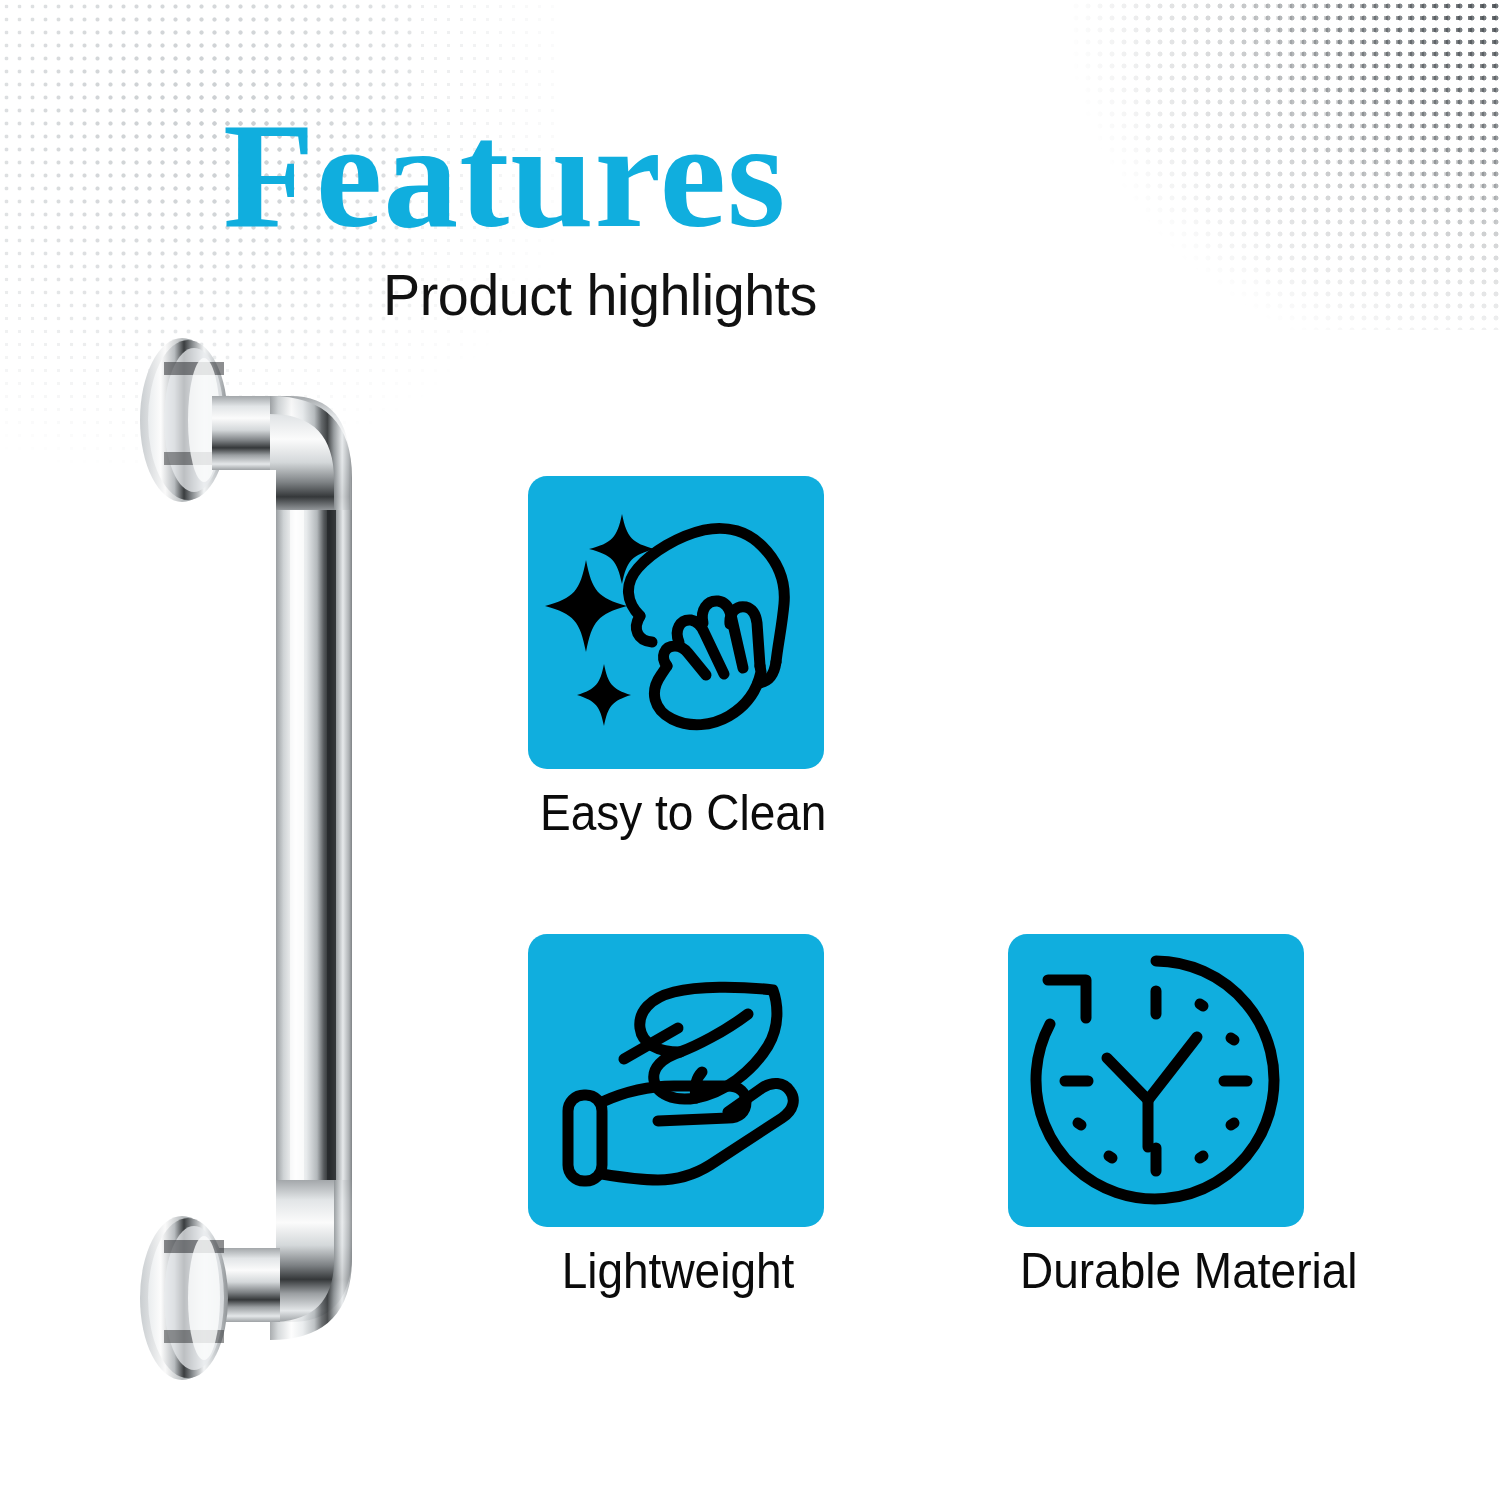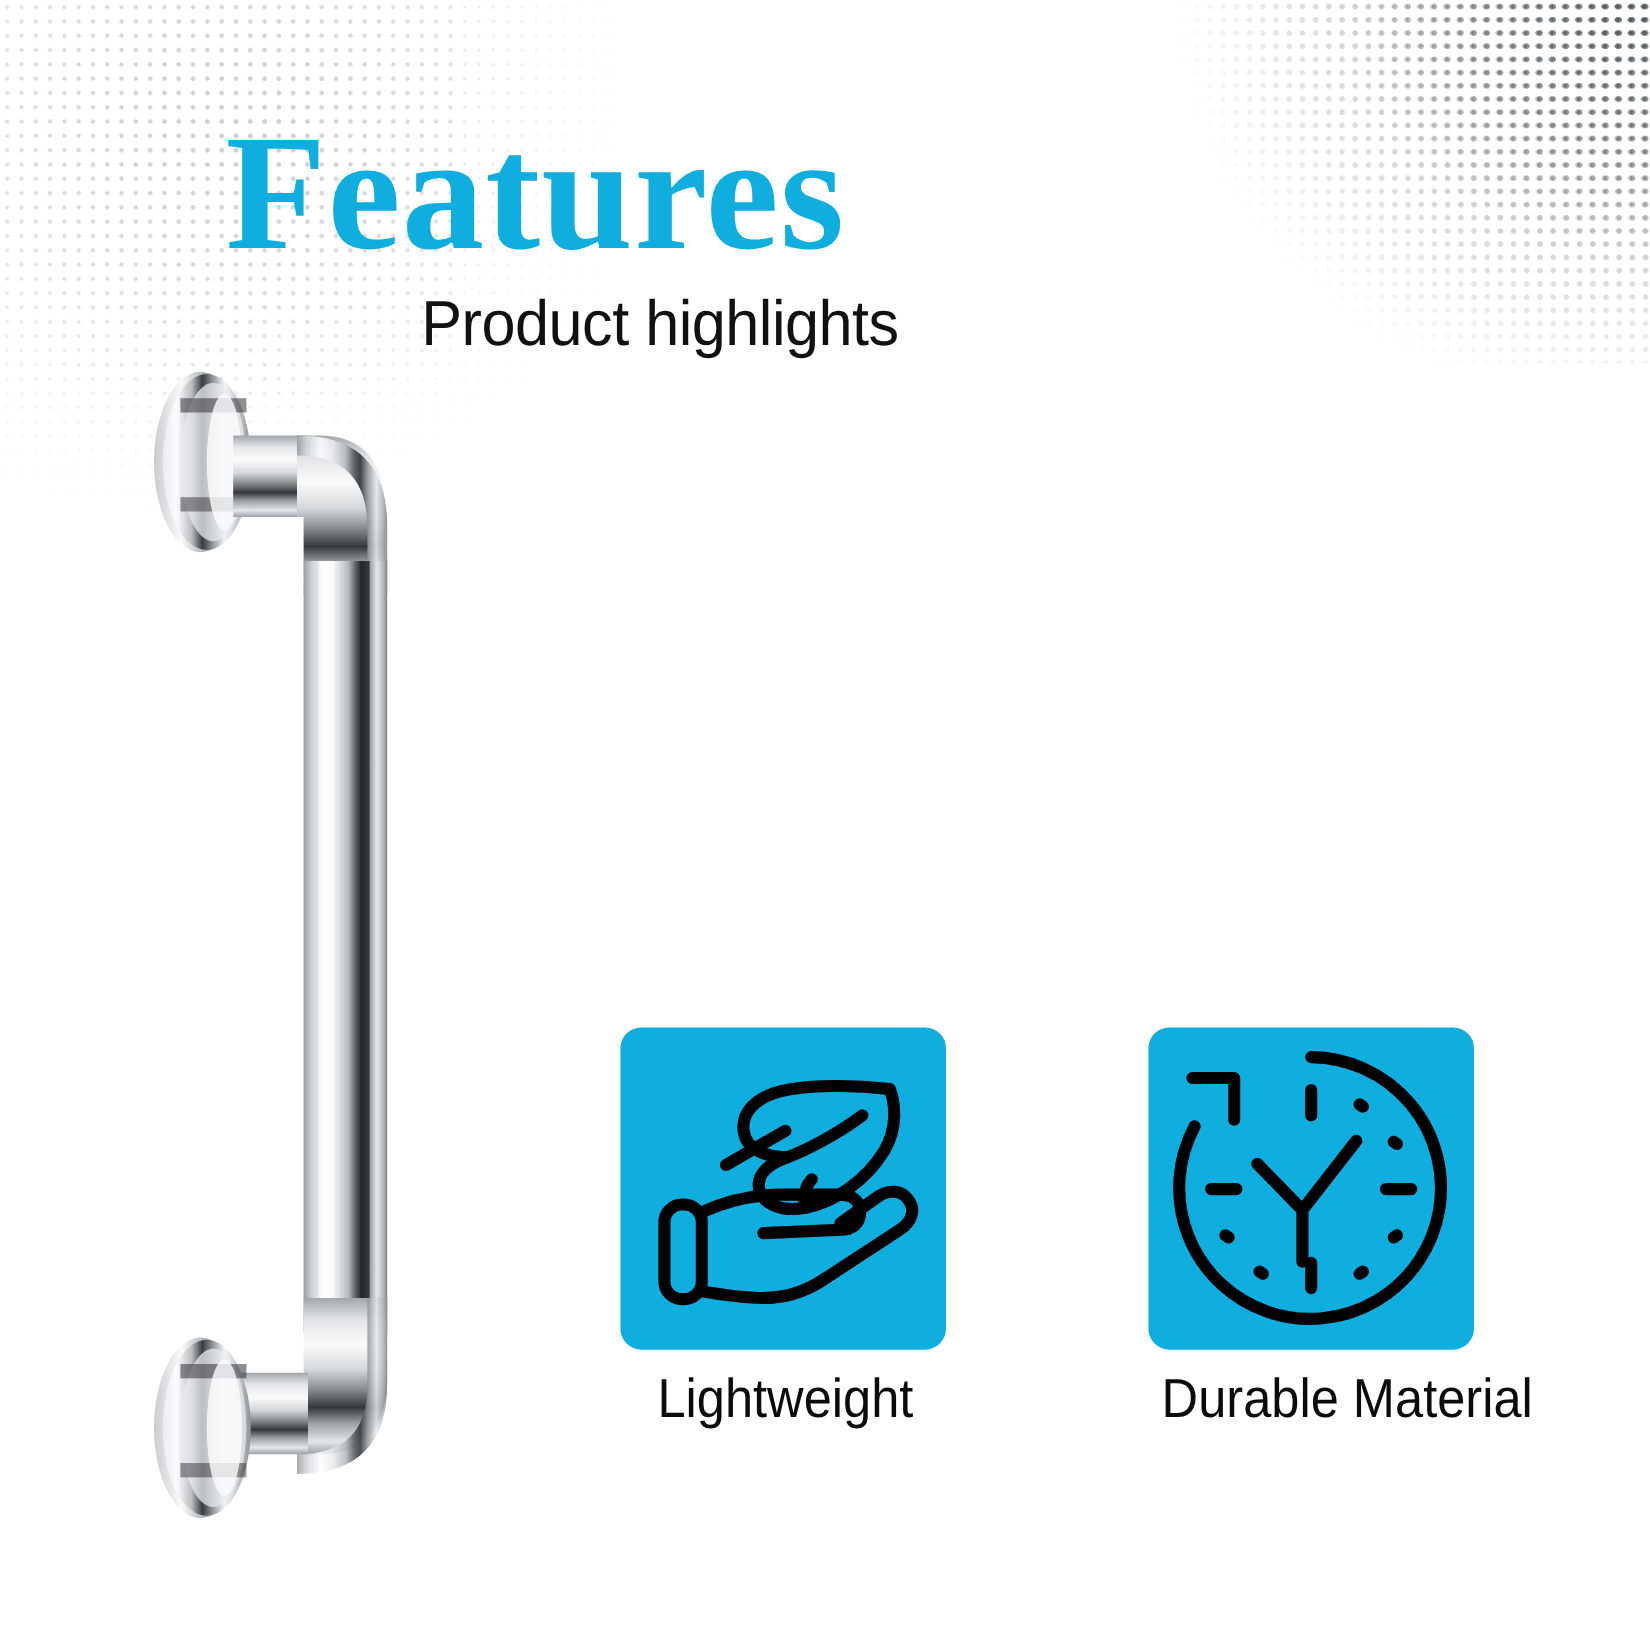--- a/index.html
+++ b/index.html
@@ -50,21 +50,21 @@
     width: 300px; height: 230px;
     background-image: radial-gradient(circle at center, #4a4f53 2.1px, rgba(255,255,255,0) 2.5px);
     background-size: 12px 12px;
     -webkit-mask-image: radial-gradient(ellipse 110% 125% at 100% 0%, rgba(0,0,0,.9) 0%, rgba(0,0,0,.45) 40%, rgba(0,0,0,0) 80%);
     mask-image: radial-gradient(ellipse 110% 125% at 100% 0%, rgba(0,0,0,.9) 0%, rgba(0,0,0,.45) 40%, rgba(0,0,0,0) 80%);
   }
 
   
   #title {
     position: absolute;
-    left: 205px;
+    left: 223px;
     top: 100px;
     font-family: "Liberation Serif", serif;
     font-weight: 700;
     font-size: 150px;
     line-height: 1;
     letter-spacing: 1px;
     color: #10aede;
     white-space: nowrap;
   }
   #subtitle {
@@ -90,21 +90,21 @@
     width: 800px;
     height: 830px;
   }
   .feature {
     position: absolute;
     width: 300px;
   }
   .feature.c0 { left: 0px; }
   .feature.c1 { left: 480px; }
   .feature.r0 { top: 0px; }
-  .feature.r1 { top: 458px; margin-left: 36px; }
+  .feature.r1 { top: 458px; }
 
   .tile {
     width: 296px;
     height: 293px;
     border-radius: 19px;
     background: #10aede;
     display: block;
   }
   .tile svg { display: block; width: 296px; height: 293px; }
 
@@ -218,20 +218,48 @@
         <ellipse cx="74" cy="998" rx="30" ry="72" fill="#e8ebed" opacity="0.75"></ellipse>
         <rect x="44" y="940" width="60" height="13" fill="#2f3234" opacity="0.55"></rect>
         <rect x="44" y="1030" width="60" height="13" fill="#2f3234" opacity="0.5"></rect>
         <ellipse cx="84" cy="998" rx="16" ry="62" fill="#fbfcfc" opacity="0.8"></ellipse>
       </g>
     </svg>
   </div>
 
   <div id="features">
 
+    <div class="feature r0 c0">
+      <div class="tile">
+        <svg viewBox="0 0 296 293" xmlns="http://www.w3.org/2000/svg" aria-hidden="true">
+          <g fill="#000000">
+            <path d="M94 38 C99 62 104 67 127 73 C104 79 99 84 94 108 C89 84 84 79 61 73 C84 67 89 62 94 38 Z"></path>
+            <path d="M40 84 C46 115 52 122 81 130 C52 138 46 145 40 176 C34 145 28 138 -1 130 C28 122 34 115 40 84 Z" transform="translate(18,0)"></path>
+            <path d="M76 188 C80 208 84 213 103 219 C84 225 80 230 76 250 C72 230 68 225 49 219 C68 213 72 208 76 188 Z"></path>
+          </g>
+          <g fill="none" stroke="#000000" stroke-width="11" stroke-linecap="round" stroke-linejoin="round">
+
+            <path d="M112 140 C98 126 96 108 110 92 C124 76 150 60 176 54 C200 49 220 56 234 70
+                     C250 86 258 106 256 128 C254 150 250 168 248 186"></path>
+            <path d="M112 140 C104 153 110 165 124 166"></path>
+            <path d="M248 186 C246 200 240 206 230 207"></path>
+          </g>
+          <g fill="none" stroke="#000000" stroke-width="11" stroke-linecap="round" stroke-linejoin="round">
+
+            <path d="M139 190 C132 181 136 170 147 170 C152 170 156 172 160 177 L178 199"></path>
+            <path d="M151 166 C146 154 152 143 163 144 C169 145 173 149 176 156 L196 198"></path>
+            <path d="M175 147 C172 134 179 124 190 125 C197 126 201 131 203 139 L215 192"></path>
+            <path d="M202 148 C201 137 208 129 218 131 C225 133 228 139 229 147 L232 190"></path>
+            <path d="M139 190 L133 199 C121 216 126 234 144 243 C162 252 184 250 201 240
+                     C218 230 229 215 233 196 L232 190"></path>
+          </g>
+        </svg>
+      </div>
+      <div class="feature-label">Easy to Clean</div>
+    </div>
 
 
     <div class="feature r1 c0">
       <div class="tile">
         <svg viewBox="0 0 296 293" xmlns="http://www.w3.org/2000/svg" aria-hidden="true">
           <g fill="none" stroke="#000000" stroke-width="11" stroke-linecap="round" stroke-linejoin="round">
 
             <path d="M245 56 C210 52 170 52 146 58 C122 64 110 78 112 94 C114 110 130 118 152 118
                      C134 124 124 134 126 146 C128 160 146 168 168 164 C196 159 224 138 240 112
                      C252 92 250 70 245 56 Z"></path>

